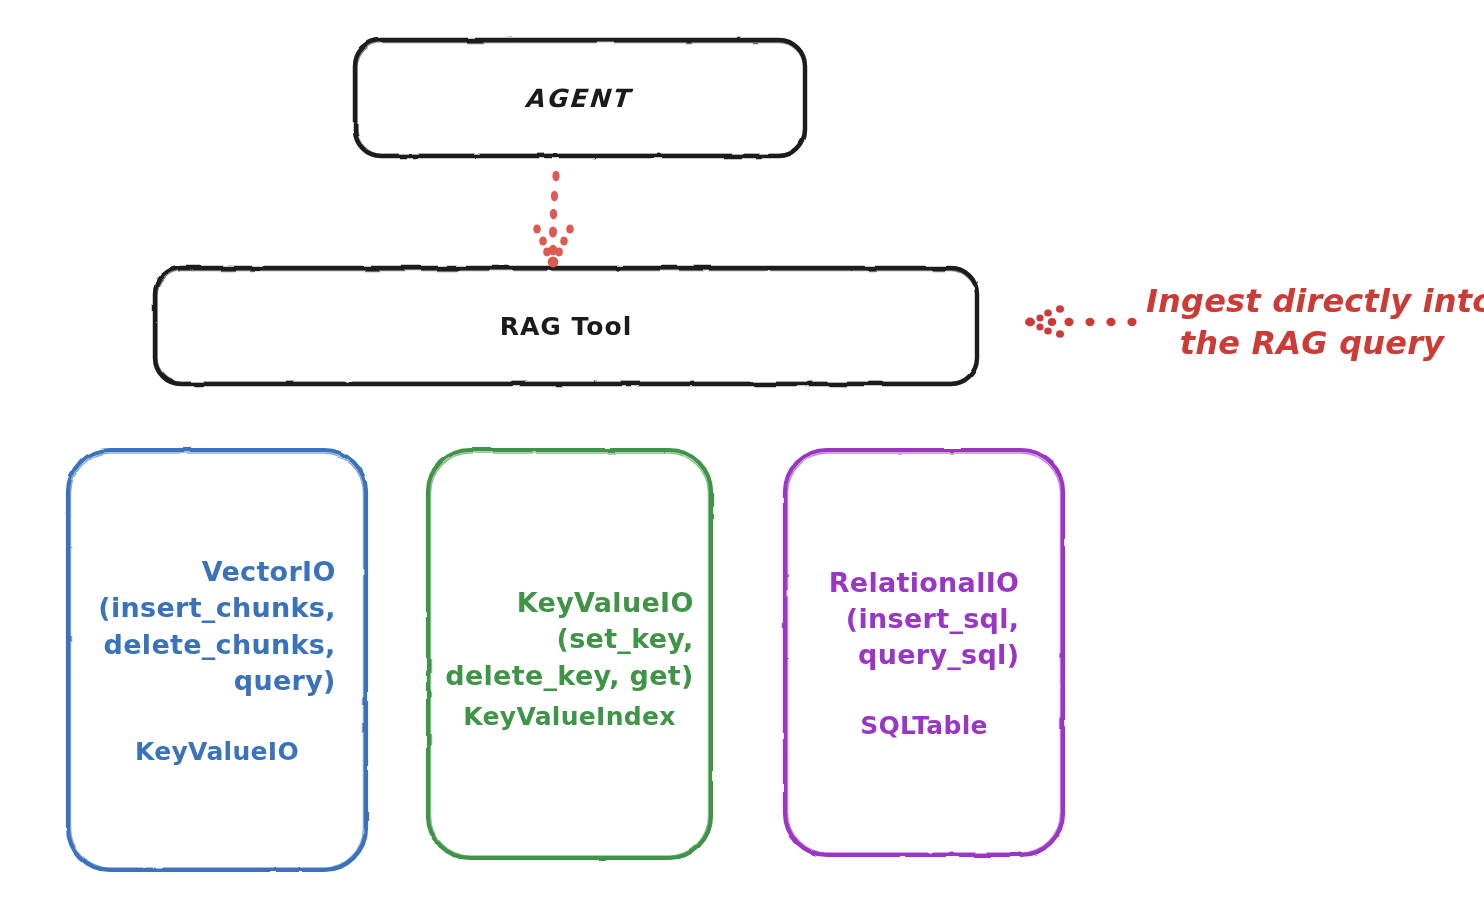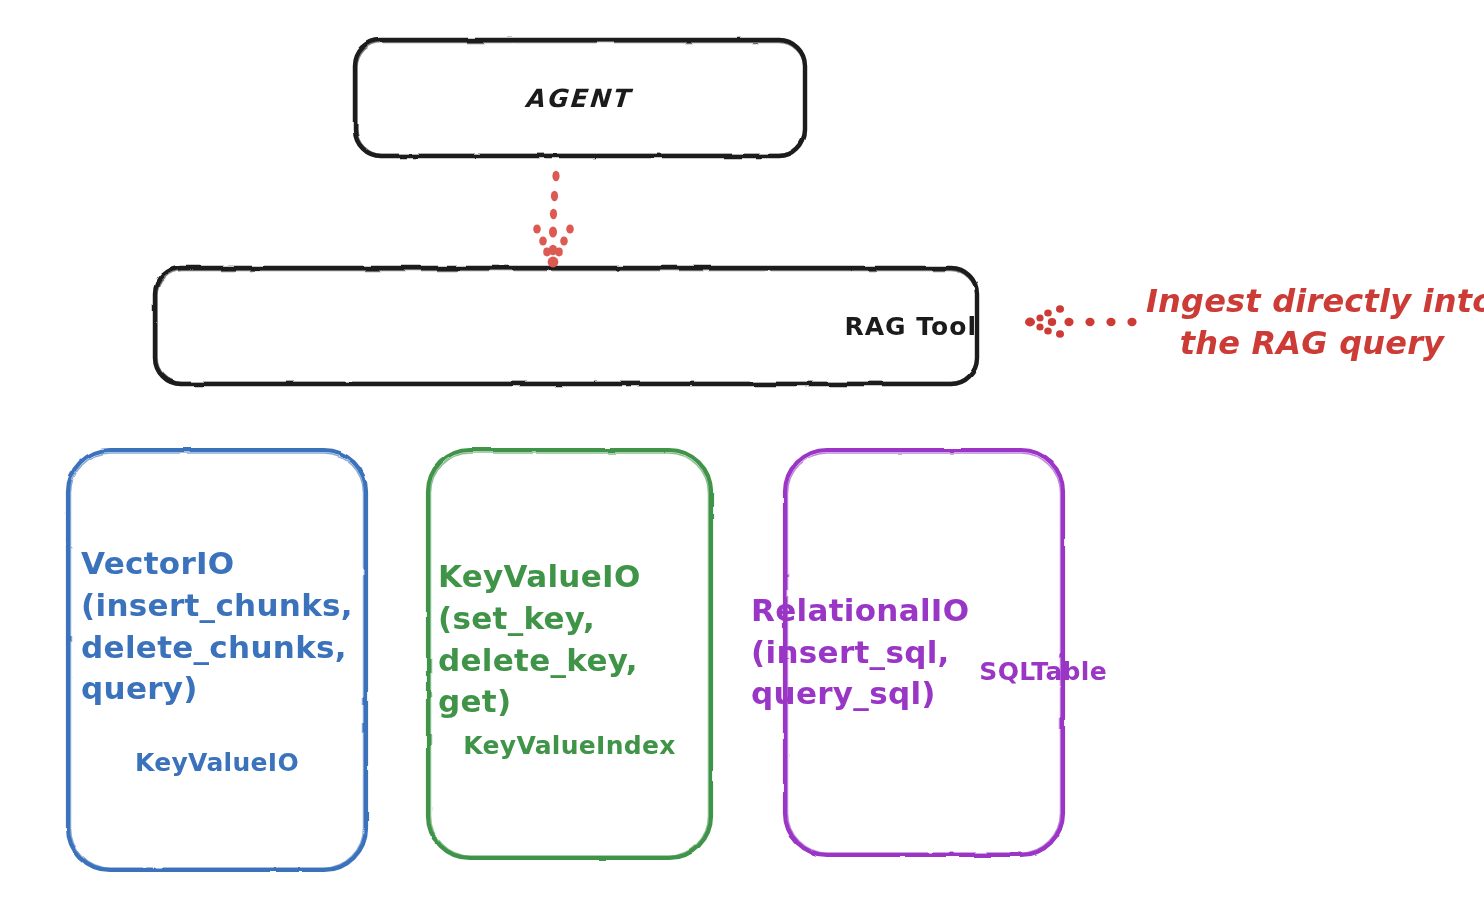--- a/index.html
+++ b/index.html
@@ -58,21 +58,20 @@
     letter-spacing: 2.2px;
     transform: skewX(-6deg);
   }
 
   
   #node-ragtool {
     left: 155px;
     top: 268px;
     width: 822px;
     height: 116px;
-    justify-content: flex-end;
   }
   #node-ragtool .node-label {
     color: #1b1b1b;
     font-size: 25px;
     font-weight: 600;
     letter-spacing: 1px;
   }
 
   
   #node-vectorio {
@@ -89,32 +88,32 @@
     width: 283px;
     height: 408px;
     flex-direction: column;
     justify-content: center;
   }
   #node-relationalio {
     left: 785px;
     top: 450px;
     width: 278px;
     height: 405px;
-    flex-direction: row;
+    flex-direction: column;
     justify-content: center;
   }
 
   .leaf-label {
     font-family: "DejaVu Sans", sans-serif;
-    font-size: 31px;
+    font-size: 27px;
     font-weight: 600;
     line-height: 1.34;
     letter-spacing: 0.3px;
     white-space: pre-line;
-    text-align: left;
+    text-align: right;
     padding: 0 10px;
   }
   .leaf-sub {
     font-family: "DejaVu Sans", sans-serif;
     font-size: 25px;
     font-weight: 600;
     letter-spacing: 0.3px;
     text-align: center;
     margin-top: 38px;
   }

